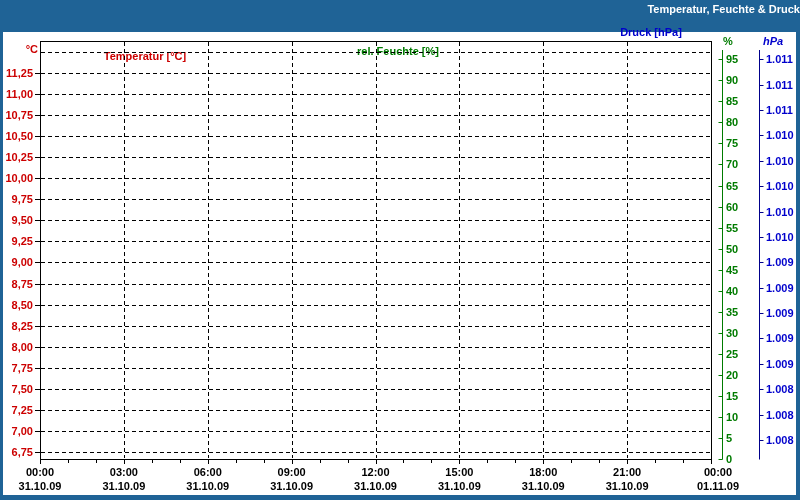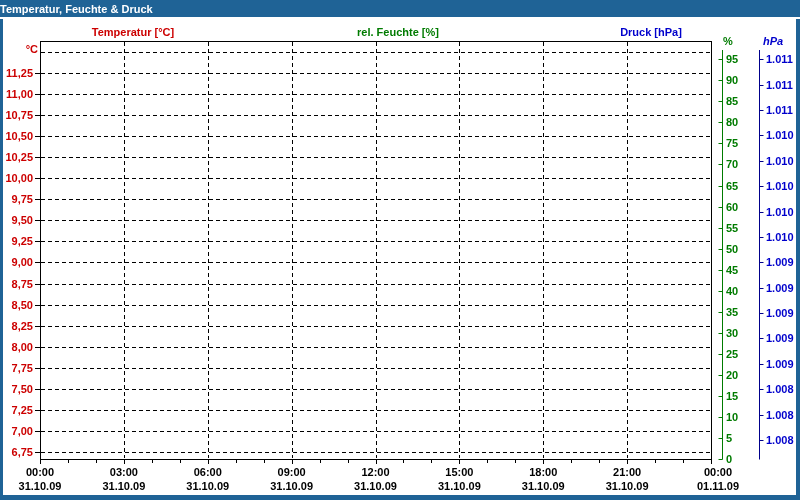--- a/index.html
+++ b/index.html
@@ -1,22 +1,22 @@
 <!DOCTYPE html>
 <html><head>
 <meta charset="utf-8">
 <style>
   html,body{margin:0;padding:0;background:#fff;}
   body{width:800px;height:500px;overflow:hidden;font-family:"Liberation Sans",sans-serif;}
   .window{position:relative;width:800px;height:500px;background:#fff;}
   .titlebar{
-    position:absolute;left:0;top:0;width:800px;height:17px;
+    position:absolute;left:0;top:0;width:800px;height:32px;
     background:#1F6396;color:#fff;
     font:bold 11px "Liberation Sans",sans-serif;
-    text-align:left;line-height:19px;
+    text-align:right;line-height:19px;
   }
   .edge{position:absolute;background:#1F6396;}
   .edge-left{left:0;top:19px;width:3px;height:481px;}
   .edge-right{left:796px;top:19px;width:4px;height:481px;}
   .edge-bottom{left:0;top:495px;width:800px;height:5px;}
   .legend-label{
     position:absolute;top:26px;transform:translateX(-50%);
     font:bold 11px "Liberation Sans",sans-serif;white-space:nowrap;
   }
   .unit-label{
@@ -27,22 +27,22 @@
 </style>
 </head>
 <body>
 
 <div class="window">
 
   <div class="titlebar">
     <span>Temperatur, Feuchte &amp; Druck</span>
   </div>
 
-  <span class="legend-label" style="left: 133px; color: rgb(204, 0, 0);">Temperatur [°C]</span>
-  <span class="legend-label" style="left: 398px; color: rgb(0, 123, 0);">rel. Feuchte [%]</span>
+  <span class="legend-label" style="left: 145px; color: rgb(204, 0, 0); margin-top: 24px;">Temperatur [°C]</span>
+  <span class="legend-label" style="left: 398px; color: rgb(0, 123, 0); margin-top: 19px;">rel. Feuchte [%]</span>
   <span class="legend-label" style="left: 651px; color: rgb(0, 0, 204);">Druck [hPa]</span>
 
   <span class="unit-label" style="right: 762px; top: 43px; color: rgb(204, 0, 0);">°C</span>
   <span class="unit-label" style="left: 723px; top: 35px; color: rgb(0, 123, 0);">%</span>
   <span class="unit-label" style="left: 763px; top: 35px; color: rgb(0, 0, 204); font-style: italic;">hPa</span>
 
   <svg id="chart-svg" width="800" height="500">
       <g>
         <line x1="41" x2="710" y1="52.5" y2="52.5" stroke="#000000" stroke-width="1" stroke-dasharray="4 3"></line>
         <line x1="41" x2="710" y1="73.5" y2="73.5" stroke="#000000" stroke-width="1" stroke-dasharray="4 3"></line>

